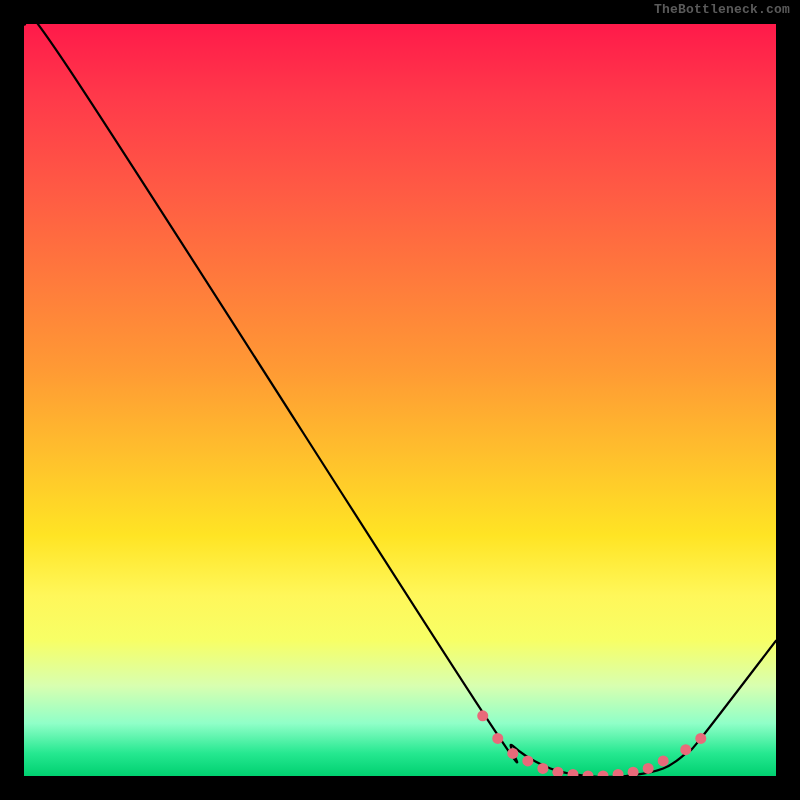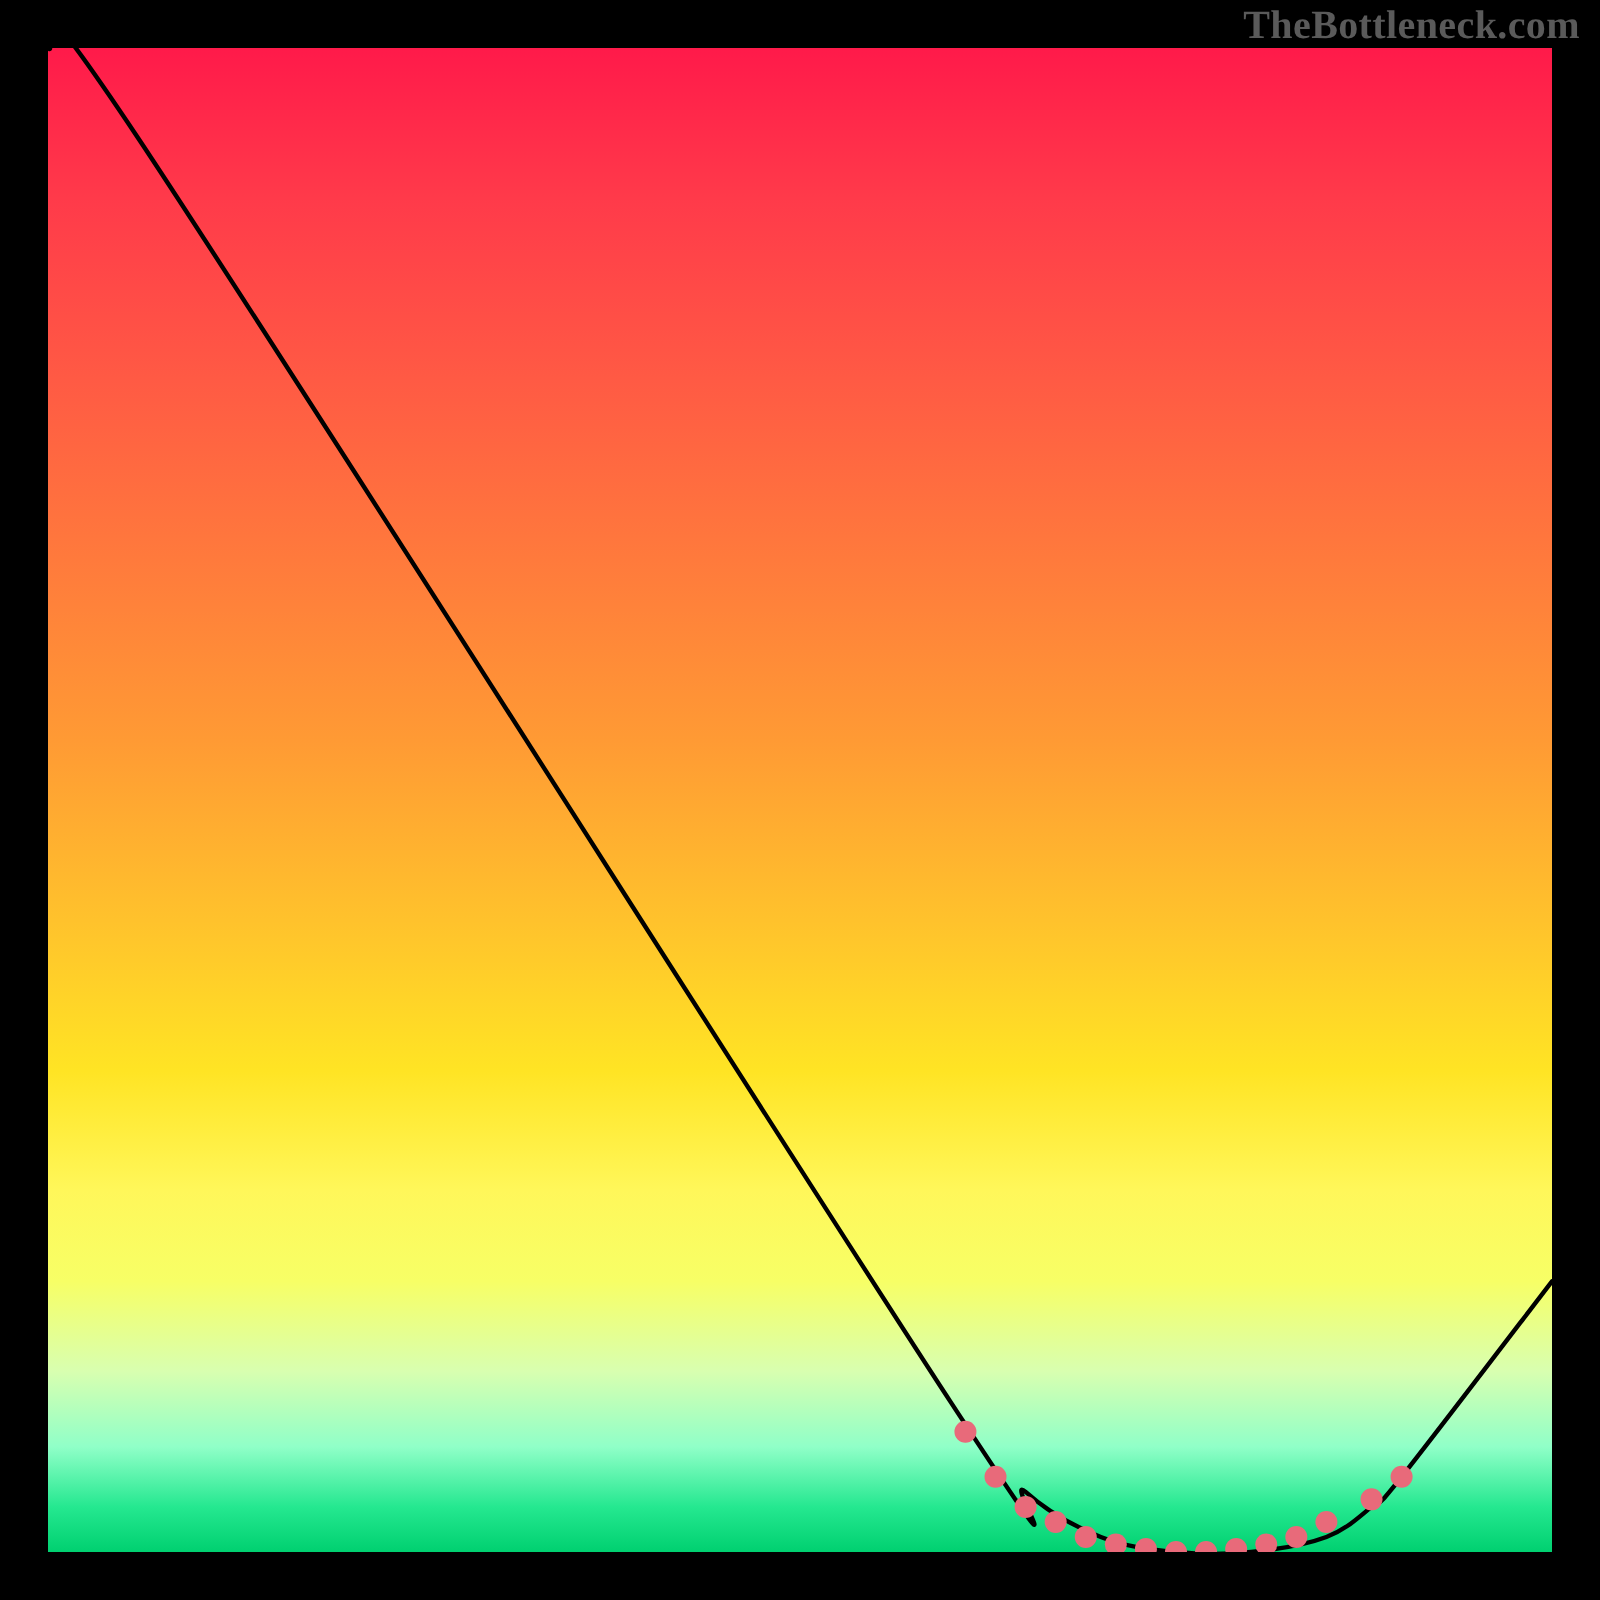--- a/index.html
+++ b/index.html
@@ -44,22 +44,22 @@
     position: absolute;
     top: 0;
     left: 0;
     width: 752px;
     height: 752px;
   }
   .watermark {
     position: absolute;
     top: 2px;
     right: 10px;
-    font-family: Liberation Serif, serif;
-    font-size: 20px;
+    font-family: Liberation Mono, monospace;
+    font-size: 13px;
     font-weight: bold;
     color: #5a5a5a;
     letter-spacing: 0.2px;
   }
 </style>
 </head>
 <body>
 
 <div class="frame">
   <div class="plot">

